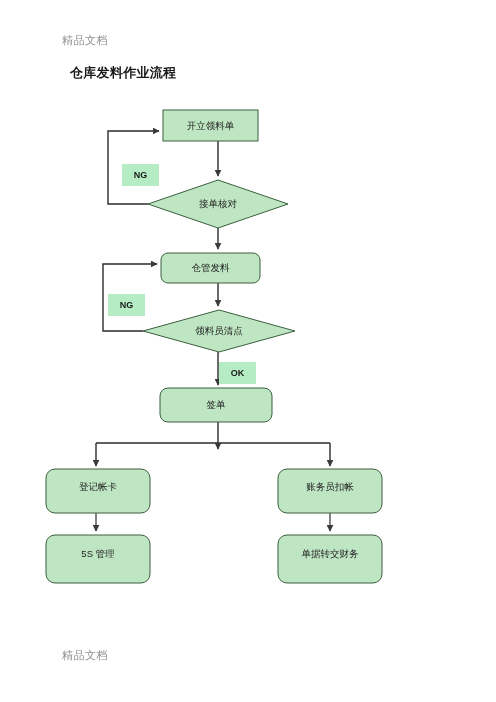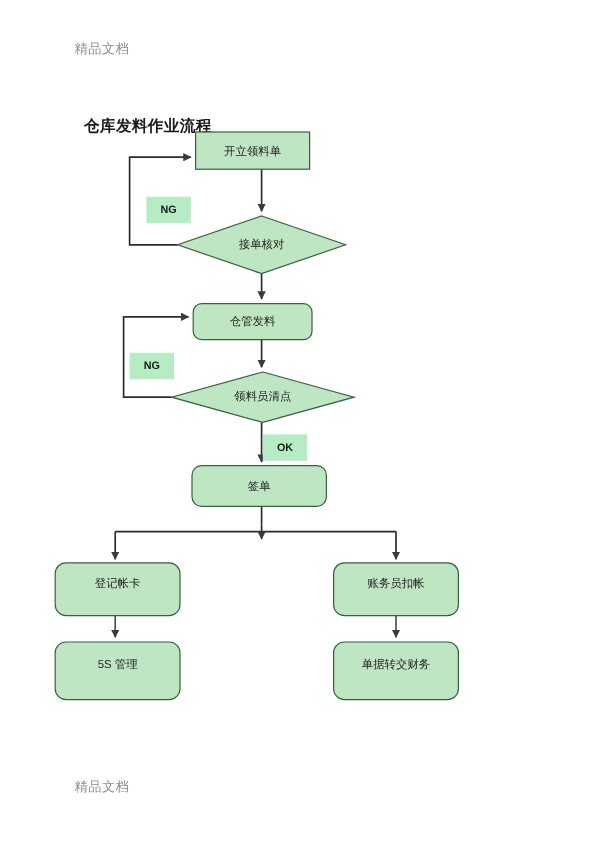--- a/index.html
+++ b/index.html
@@ -40,21 +40,20 @@
   }
   .doc-title {
     position: absolute;
     left: 70px;
     top: 64px;
     font-size: 13px;
     font-weight: bold;
     color: #1a1a1a;
     letter-spacing: 0.3px;
     white-space: nowrap;
-    margin-top: 32px;
   }
   .flow {
     position: absolute;
     left: 0;
     top: 0;
     width: 496px;
     height: 702px;
   }
   svg { display: block; }
   .node-shape {

